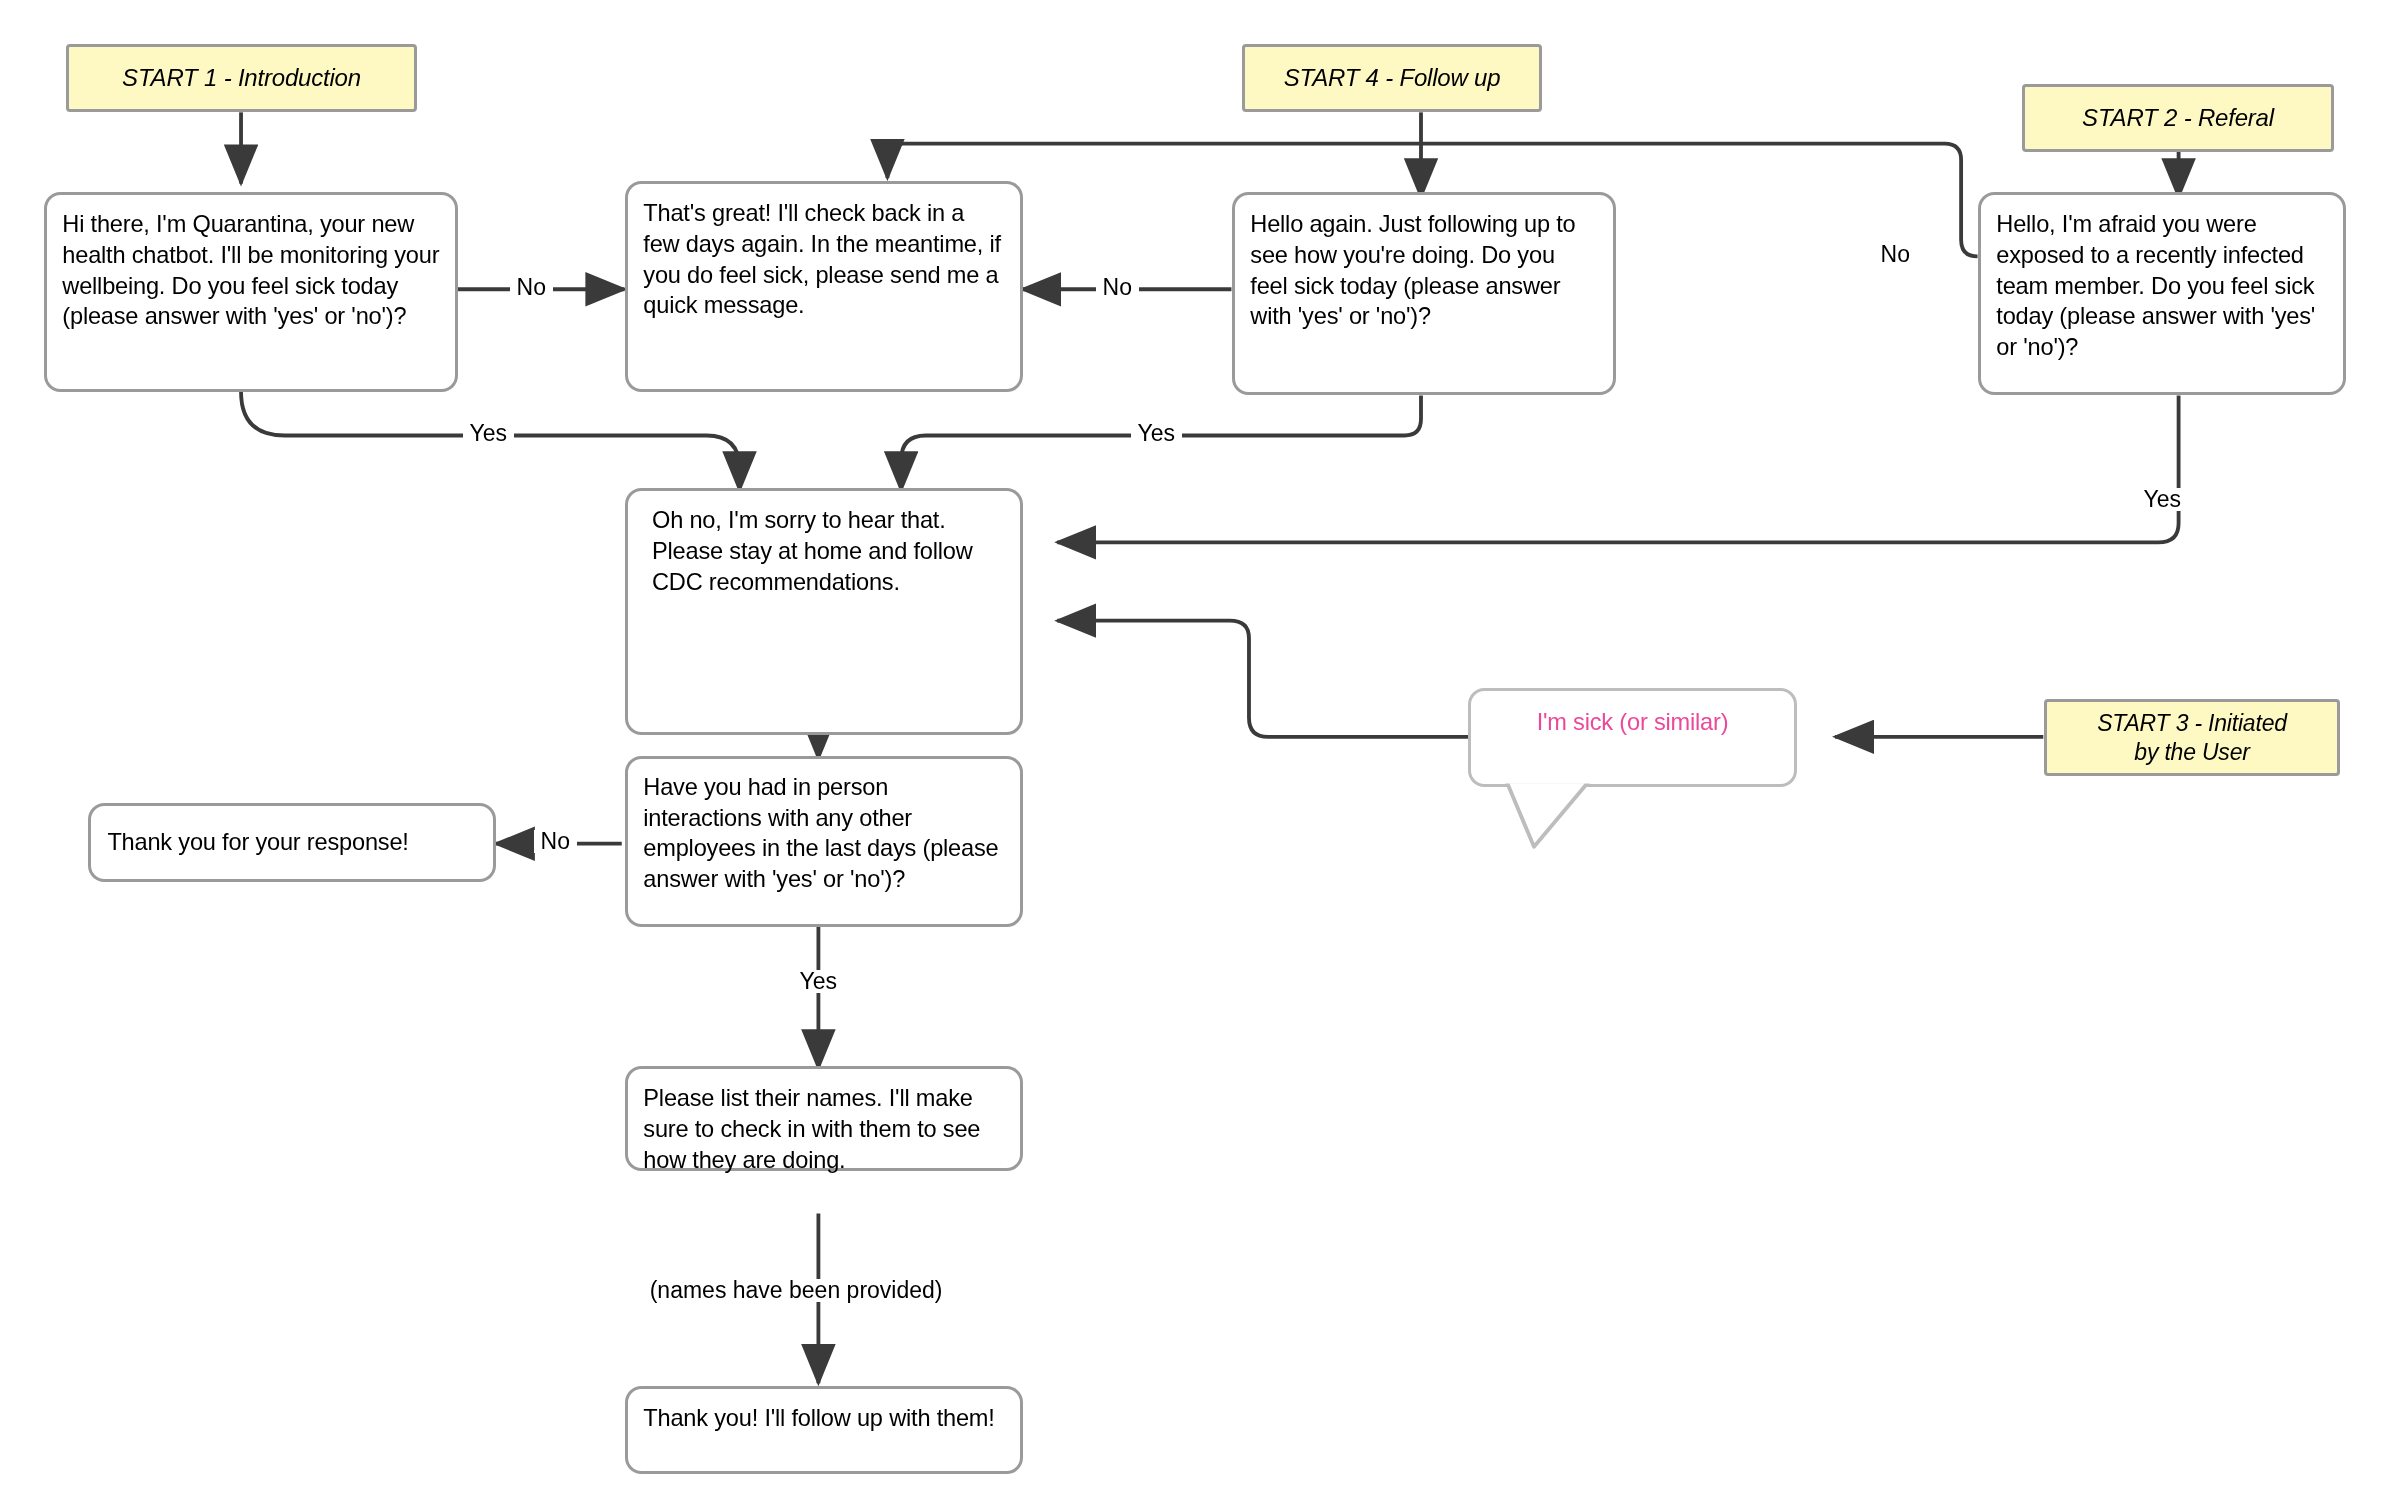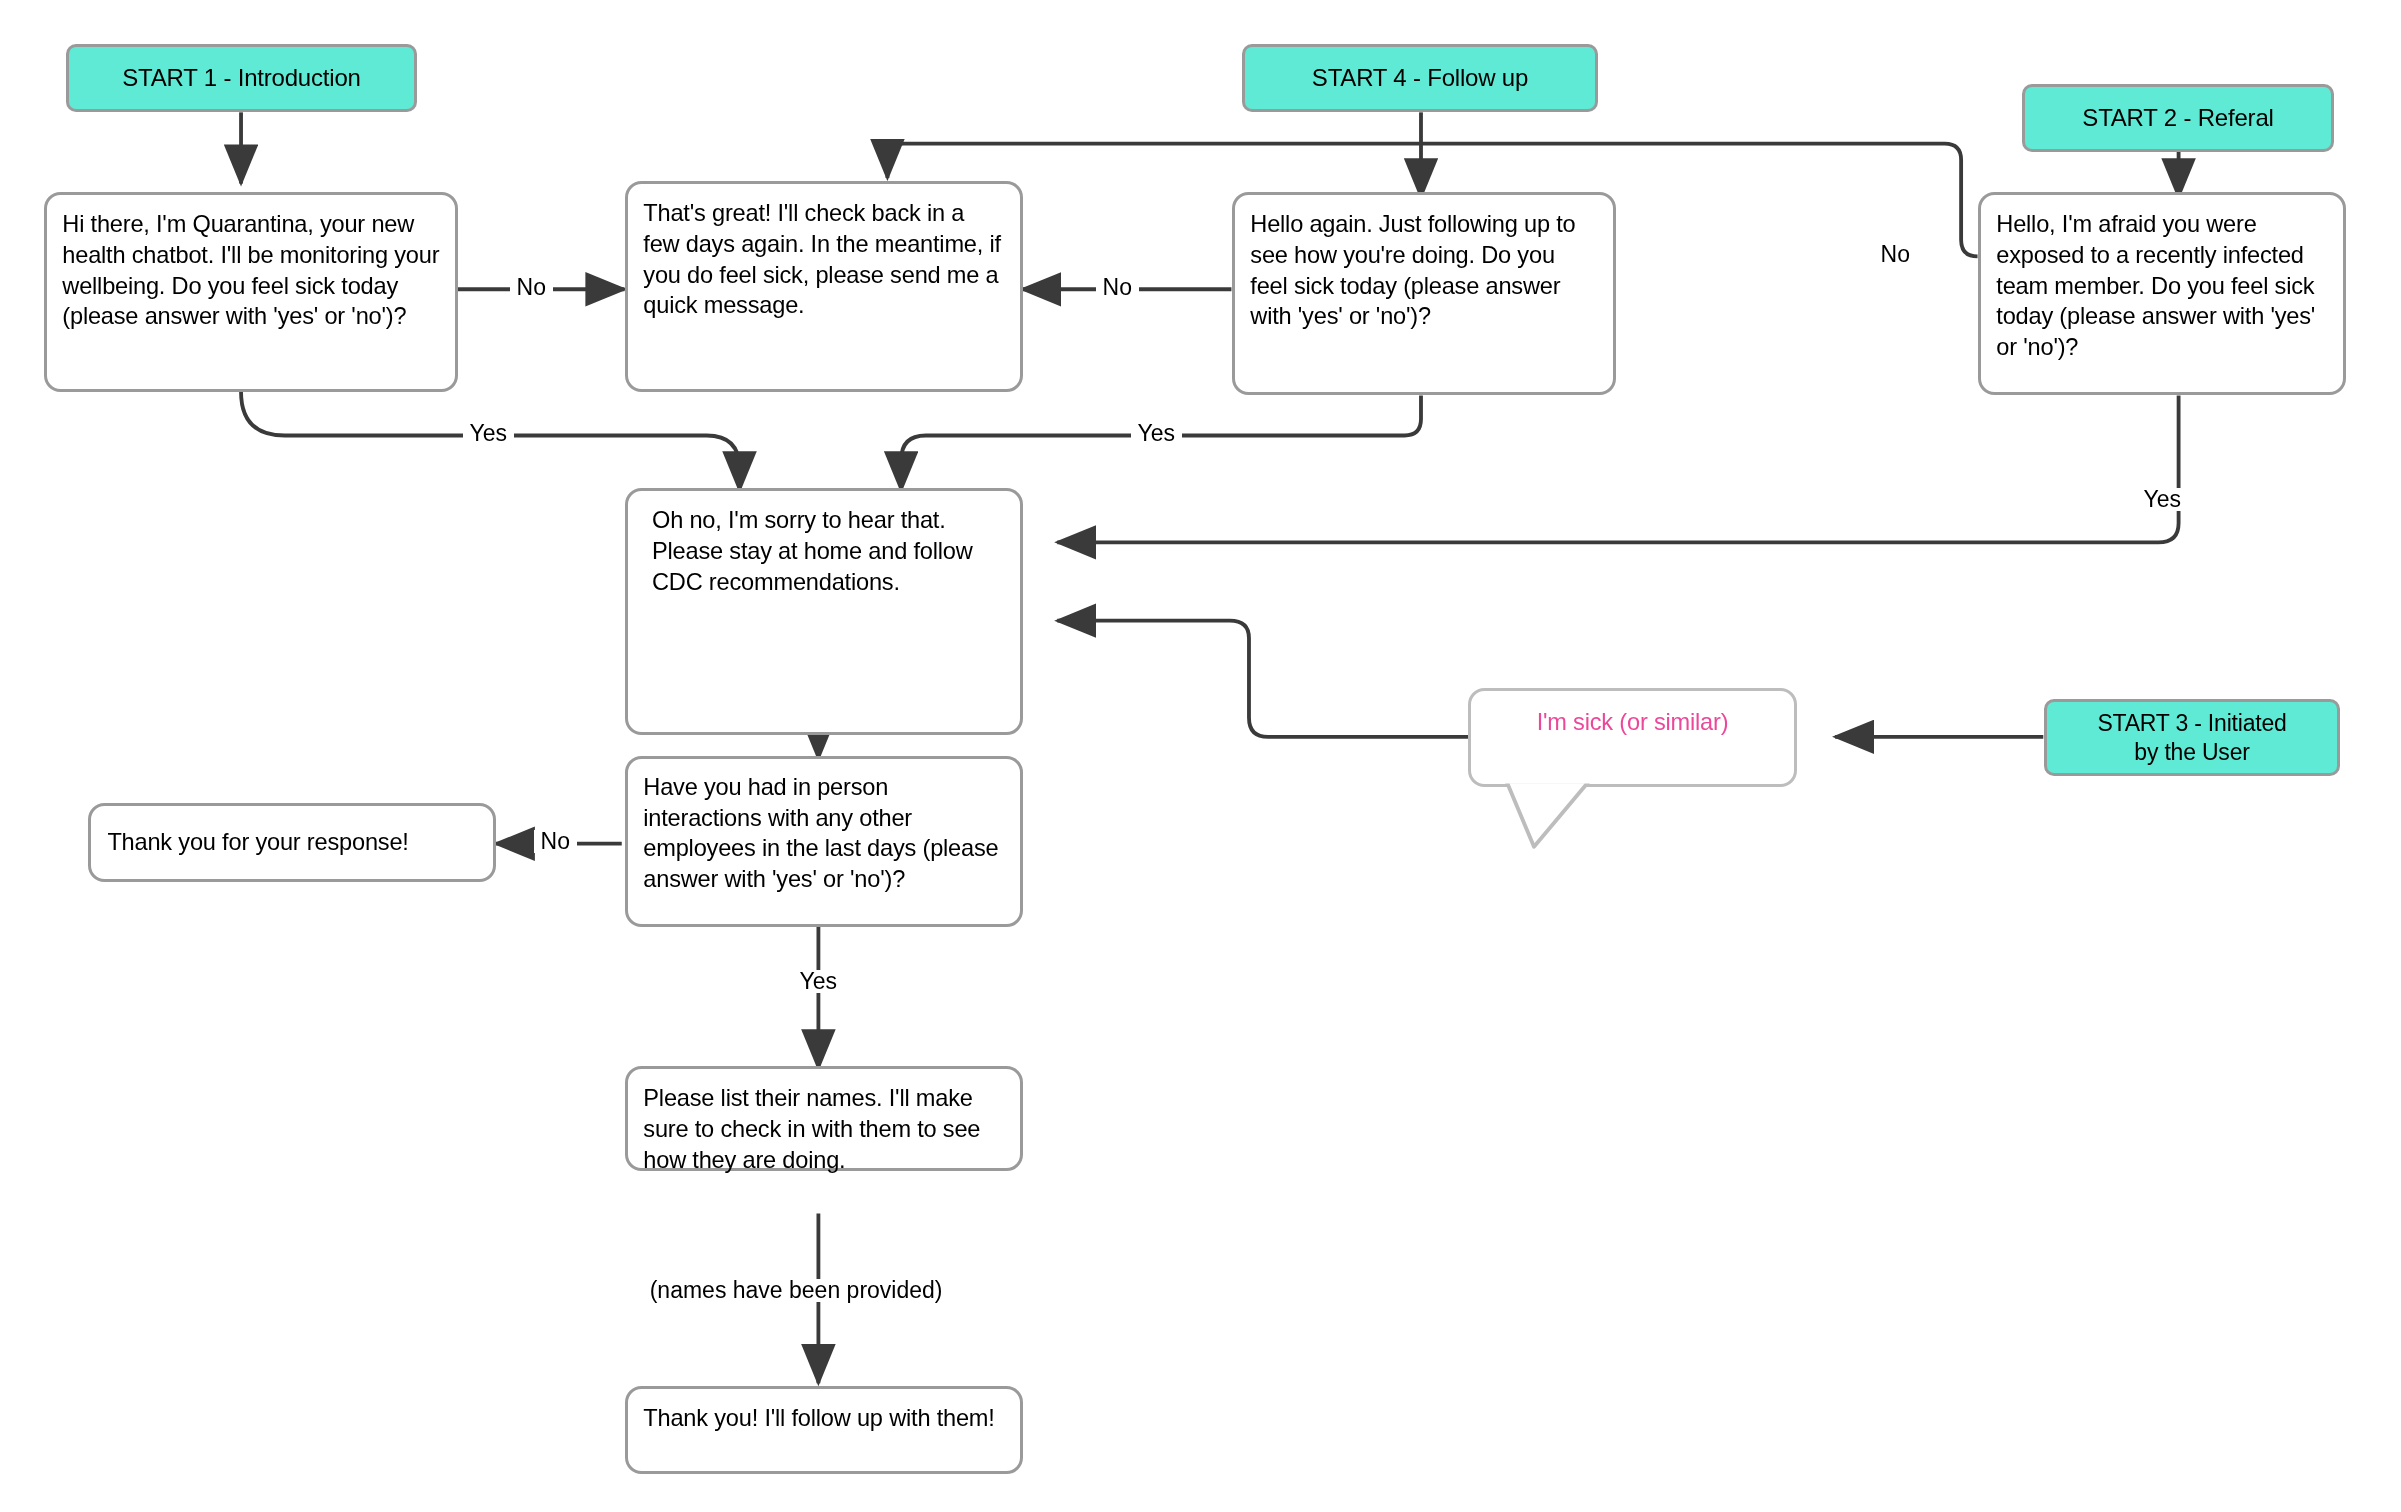--- a/index.html
+++ b/index.html
@@ -33,28 +33,29 @@
     border: 3.3px solid #9a9a9a;
     border-radius: 16.4px;
     background: #ffffff;
     color: #000000;
     font-size: 23.6px;
     line-height: 1.30;
     padding: 14.2px 15.3px 11px 15.3px;
     letter-spacing: -0.2px;
   }
   .node.start {
-    background: #5eead4;
+    background: #fef9c3;
     border-color: #9a9a9a;
-    border-radius: 10px;
+    border-radius: 4px;
     display: flex;
     align-items: center;
     justify-content: center;
     text-align: center;
     padding: 4.4px 10px;
+    font-style: italic;
   }
   .node.terminal {
     display: flex;
     align-items: center;
     padding: 5.5px 16.4px;
   }
   .node.bubble {
     color: #ec4899;
     border-color: #bdbdbd;
     border-width: 3.8px;
@@ -129,21 +130,21 @@
       <path d="M1494,1690 L1494,1950"></path>
       
       <path d="M1494,2215 L1494,2525"></path>
     </g>
   </svg>
 
   <div class="node start" style="left:66px; top:44px; width:351px; height:68px; font-size:24px;">
     <span>START 1 - Introduction</span>
   </div>
 
-  <div class="node start" style="left:1242px; top:44px; width:356px; height:68px; font-size:24px;">
+  <div class="node start" style="left:1242px; top:44px; width:300px; height:68px; font-size:24px;">
     <span>START 4 - Follow up</span>
   </div>
 
   <div class="node start" style="left:2022px; top:44px; width:312px; height:68px; font-size:24px;margin-top:40px;">
     <span>START 2 - Referal</span>
   </div>
 
   <div class="node start" style="left:2044px; top:699px; width:296px; height:77px; flex-direction:column; font-size:23px; line-height:1.25;">
     <span>START 3 - Initiated</span>
     <span>by the User</span>

